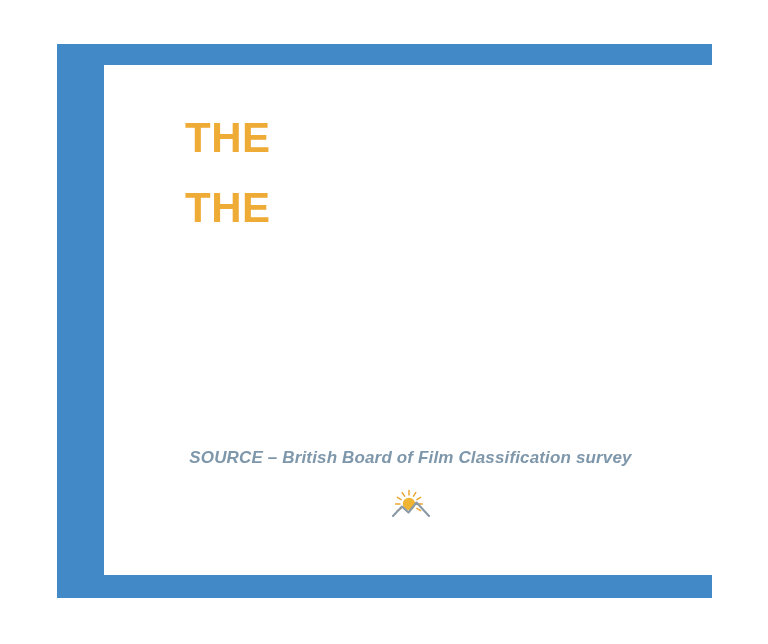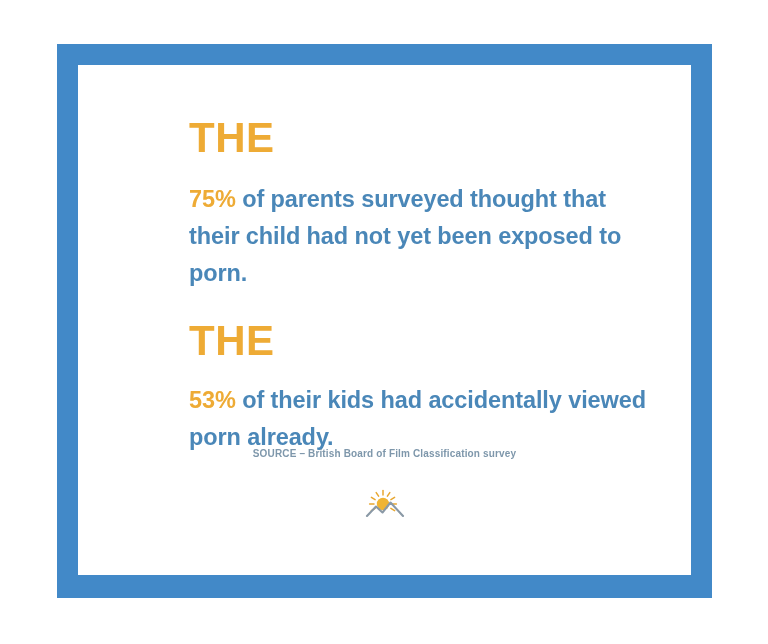--- a/index.html
+++ b/index.html
@@ -27,21 +27,22 @@
     padding: 21px 21px 23px 21px;
   }
 
   
   .poster-card {
     width: 100%;
     height: 100%;
     background: #ffffff;
     box-sizing: border-box;
     position: relative;
-    padding: 52px 0 0 111px;
+    padding: 52px 0 0 81px;
+    margin-left: 26px;
   }
 
   
   .heading {
     color: #eeab35;
     font-family: "Liberation Sans", sans-serif;
     font-weight: bold;
     font-size: 42px;
     line-height: 42px;
     letter-spacing: 0.5px;
@@ -73,22 +74,23 @@
   
   .source {
     position: absolute;
     left: 0;
     right: 0;
     top: 383px;
     text-align: center;
     color: #7e97ab;
     font-family: "Liberation Sans", sans-serif;
     font-weight: bold;
-    font-size: 10px;
+    font-size: 17px;
     letter-spacing: 0.15px;
+    font-style: italic;
   }
 
   
   .logo-wrap {
     position: absolute;
     left: 0;
     right: 0;
     top: 424px;
     display: flex;
     justify-content: center;
@@ -98,31 +100,25 @@
 </head>
 <body>
 
 <div class="poster-frame">
   <div class="poster-card">
 
     <h1 class="heading" id="heading-myth">
       <span class="line">THE</span>
     </h1>
 
-    <p class="statement">
-      <span class="pct">75%</span><span> of parents surveyed thought that their child had not yet been exposed to porn.</span>
-    </p>
 
     <h1 class="heading" id="heading-truth">
       <span class="line">THE</span>
     </h1>
 
-    <p class="statement">
-      <span class="pct">53%</span><span> of their kids had accidentally viewed porn already.</span>
-    </p>
 
     <div class="source">SOURCE – British Board of Film Classification survey</div>
 
     <div class="logo-wrap">
       <span>
         <svg width="40" height="30" viewBox="0 0 40 30" xmlns="http://www.w3.org/2000/svg">
           <g stroke="#e8a730" stroke-width="1.5" stroke-linecap="round">
             <line x1="18" y1="1.5" x2="18" y2="6"></line>
             <line x1="11.2" y1="3.6" x2="13.6" y2="7.2"></line>
             <line x1="6.4" y1="8.4" x2="10.1" y2="10.6"></line>

